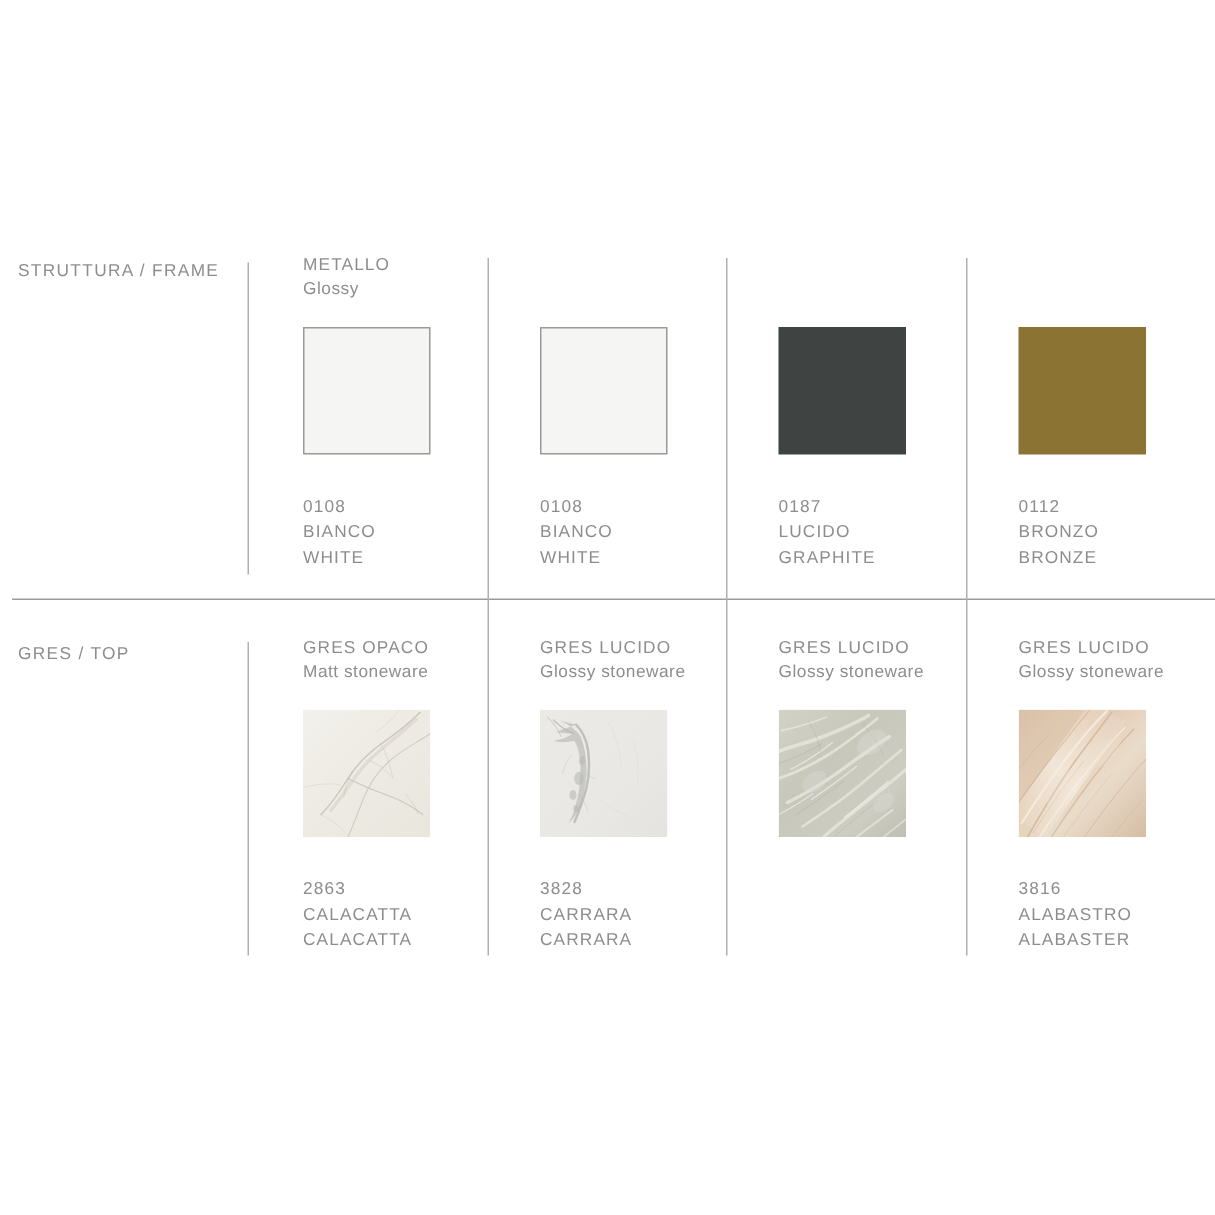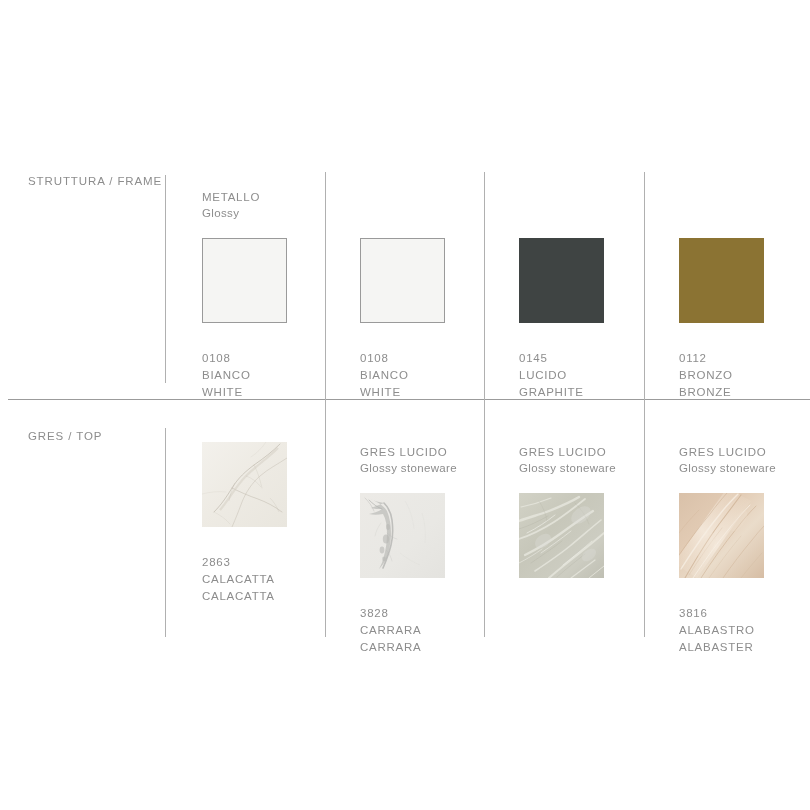--- a/index.html
+++ b/index.html
@@ -40,21 +40,21 @@
   .row {
     position: absolute;
     left: 0;
     width: 810px;
   }
   .row-frame { top: 170px; }
   .row-top   { top: 425px; }
 
   .row-label {
     position: absolute;
-    left: 28px;
+    left: 12px;
     top: 5px;
     font-size: 11.5px;
     letter-spacing: 0.9px;
     color: #8d8d8d;
     white-space: nowrap;
   }
 
   .col {
     position: absolute;
     top: 0;
@@ -64,21 +64,20 @@
   .col-2 { left: 360px; }
   .col-3 { left: 519px; }
   .col-4 { left: 679px; }
 
   .cat {
     font-size: 11.5px;
     letter-spacing: 0.75px;
     color: #8d8d8d;
     line-height: 15.5px;
     white-space: nowrap;
-    margin-top: 20px;
   }
   .cat .en {
     letter-spacing: 0.35px;
   }
   .cat-spacer { height: 31px; }
 
   .swatch {
     width: 85px;
     height: 85px;
     margin-top: 17px;
@@ -137,41 +136,45 @@
         <div>0108</div>
         <div>BIANCO</div>
         <div>WHITE</div>
       </div>
     </div>
 
     <div class="col col-3">
       <div class="cat cat-spacer"></div>
       <div class="swatch" style="background:#3f4443;"></div>
       <div class="code">
-        <div>0145</div>
+        <div>0187</div>
         <div>LUCIDO</div>
         <div>GRAPHITE</div>
       </div>
     </div>
 
     <div class="col col-4">
       <div class="cat cat-spacer"></div>
       <div class="swatch" style="background:#8b7333;"></div>
       <div class="code">
         <div>0112</div>
         <div>BRONZO</div>
         <div>BRONZE</div>
       </div>
     </div>
   </div>
 
   <div class="row row-top">
     <div class="row-label">GRES / TOP</div>
 
     <div class="col col-1">
+      <div class="cat">
+        <div>GRES OPACO</div>
+        <div class="en">Matt stoneware</div>
+      </div>
       <div class="swatch">
         <svg viewBox="0 0 85 85" preserveAspectRatio="none">
           <defs>
             <linearGradient id="calBg" x1="0" y1="0" x2="1" y2="1">
               <stop offset="0%" stop-color="#f3f1ec"></stop>
               <stop offset="45%" stop-color="#eeebe4"></stop>
               <stop offset="100%" stop-color="#e9e6de"></stop>
             </linearGradient>
           </defs>
           <rect width="85" height="85" fill="url(#calBg)"></rect>

